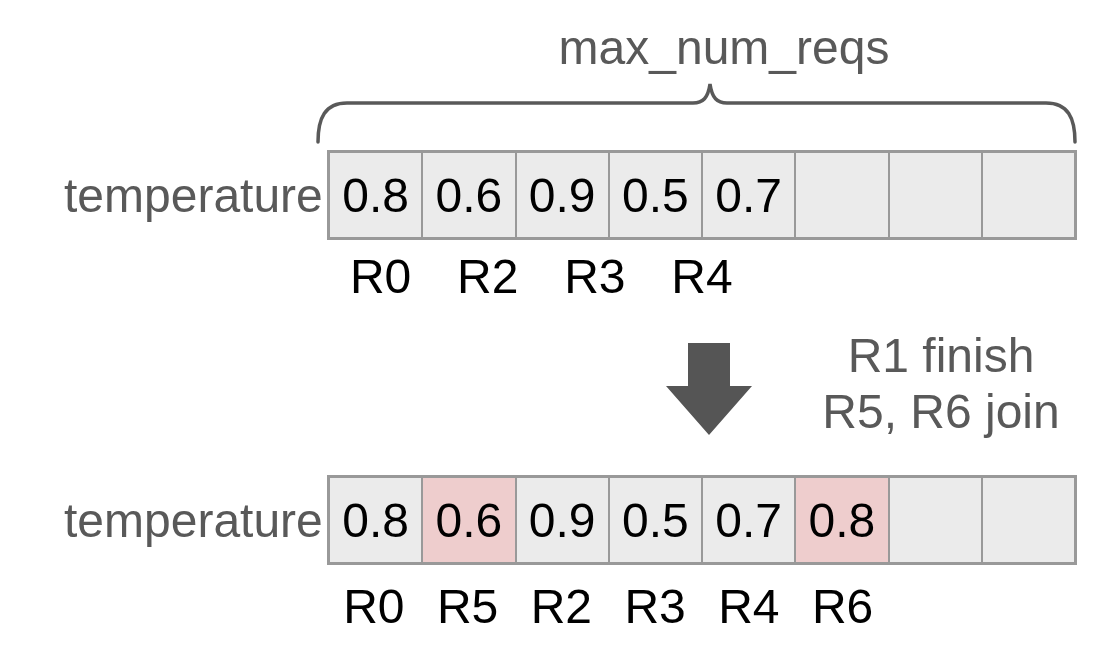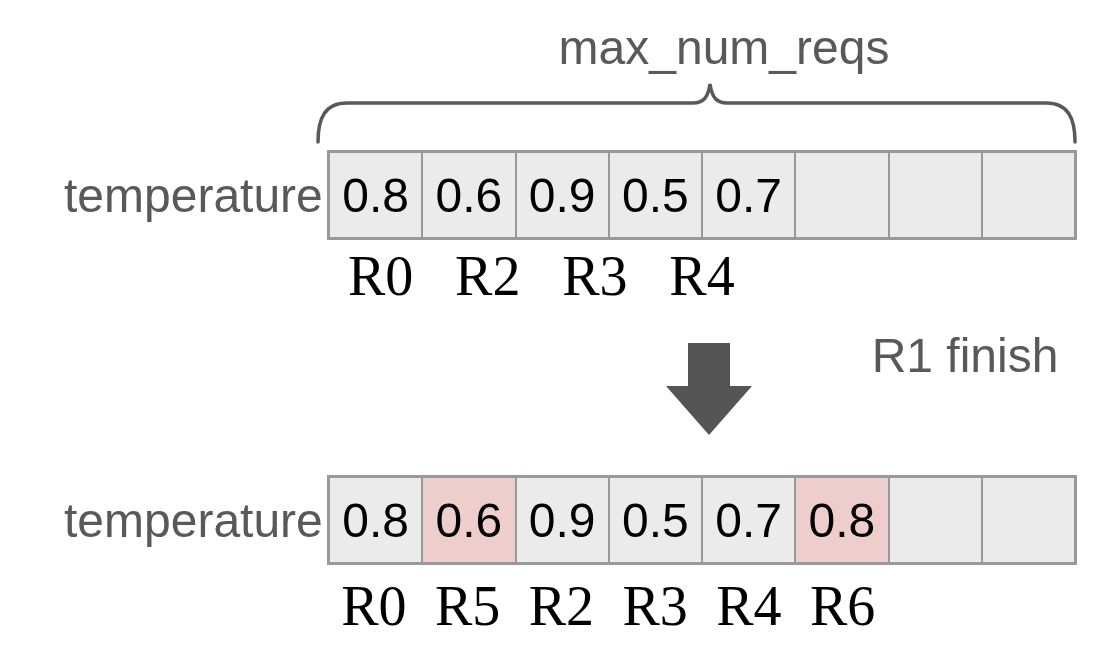--- a/index.html
+++ b/index.html
@@ -50,28 +50,28 @@
 
   .labels-row {
     left: 327px; width: 750px; height: 52px;
     display: flex;
   }
   .labels-row.first { top: 250px; }
   .labels-row.second { top: 580px; }
   .labels-row .slot {
     flex: 1 1 0;
     display: flex; align-items: center; justify-content: center;
-    font-size: 56px; color: #000000; font-family: Liberation Serif, serif;
+    font-size: 48px; color: #000000;
   }
 
   .down-arrow-svg { left: 660px; top: 341px; }
   .brace-svg { left: 315px; top: 80px; }
 
   .transition-note {
-    left: 820px; top: 328px; width: 290px;
+    left: 796px; top: 328px; width: 290px;
     text-align: center;
     font-size: 48px; line-height: 56px;
     color: #595959;
     white-space: nowrap;
   }
 </style>
 </head>
 <body>
 
 <div class="abs brace-label">max_num_reqs</div>
@@ -102,20 +102,21 @@
   <div class="slot"></div>
   <div class="slot"></div>
 </div>
 
 <svg class="abs down-arrow-svg" width="98" height="98" viewBox="0 0 98 98">
   <polygon points="28,2 70,2 70,45 92,45 49,94 6,45 28,45" fill="#555555"></polygon>
 </svg>
 
 <div class="abs transition-note">
   <div>R1 finish</div>
+  <div>R5, R6 join</div>
 </div>
 
 <div class="abs row-label second">temperature</div>
 
 <div class="abs grid second">
   <div class="cell">0.8</div>
   <div class="cell highlight">0.6</div>
   <div class="cell">0.9</div>
   <div class="cell">0.5</div>
   <div class="cell">0.7</div>

